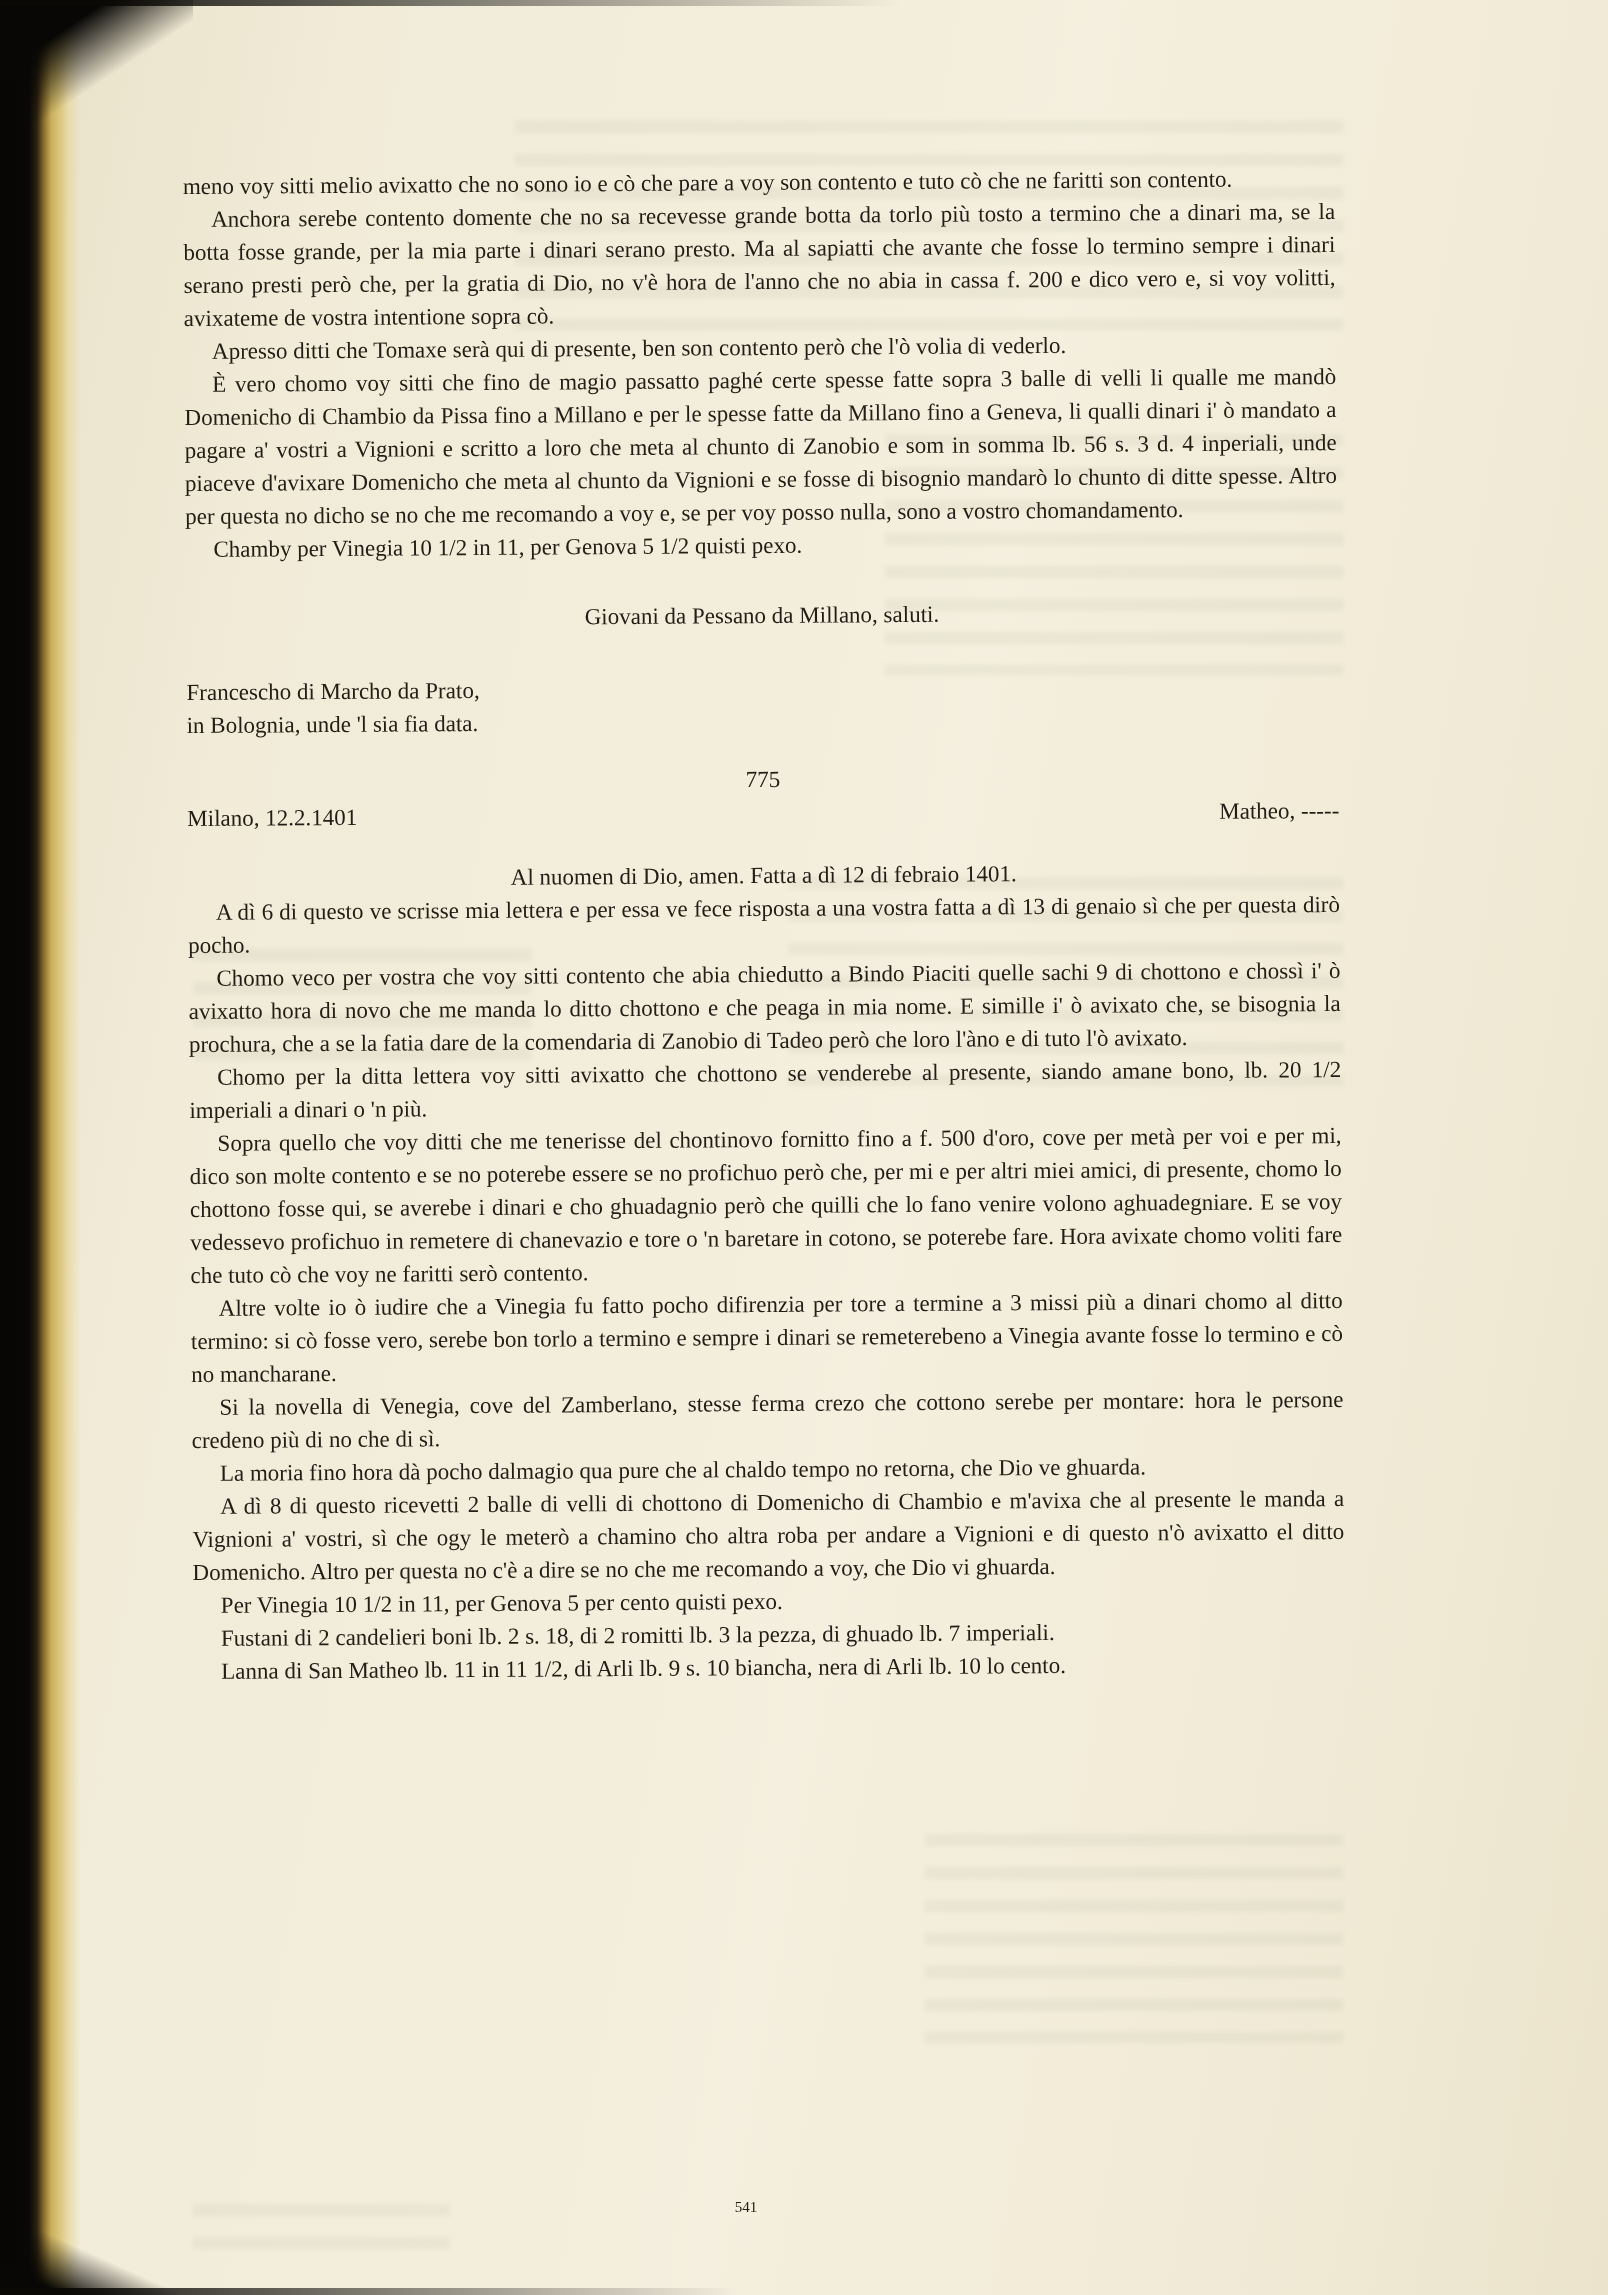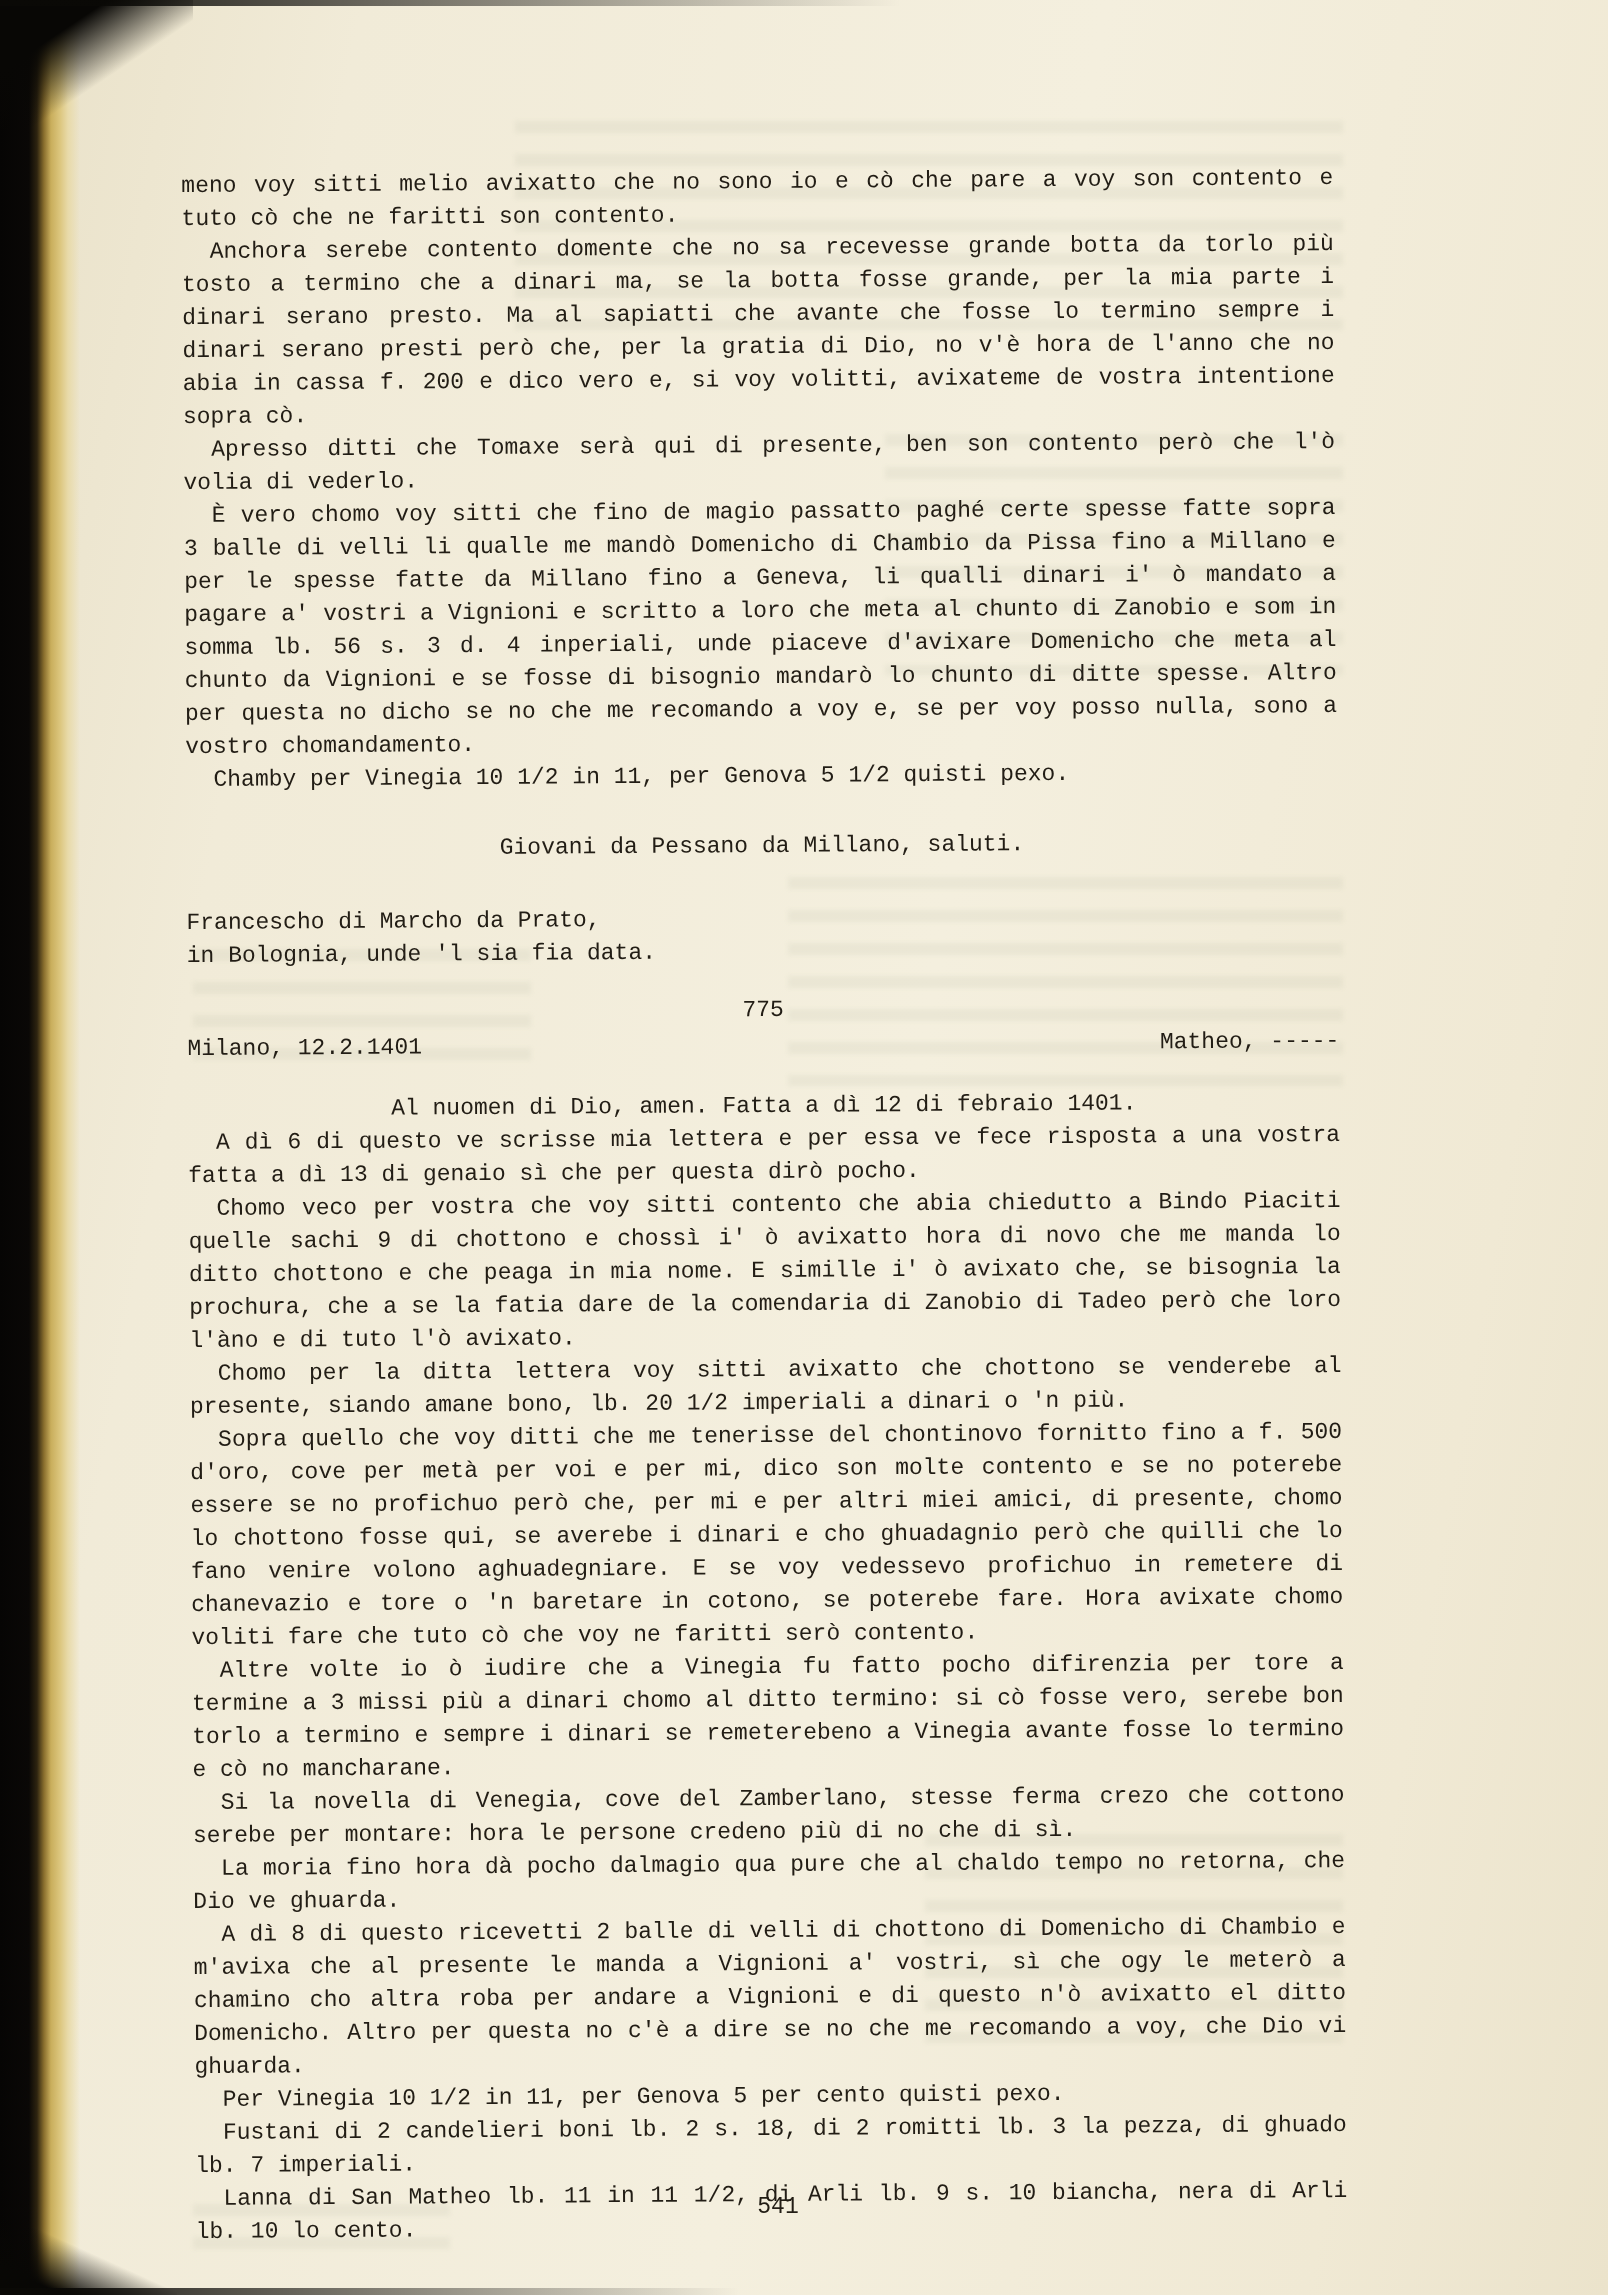--- a/index.html
+++ b/index.html
@@ -4,21 +4,20 @@
 <style>
   html,body{margin:0;padding:0;}
   body{
     width:1609px;height:2295px;
     background:#090806;
     font-family:"Liberation Serif","DejaVu Serif",serif;
   }
   .scan{
     position:relative;width:1609px;height:2295px;overflow:hidden;
     background:linear-gradient(100deg,#e9e1c8 0%,#f1ebd8 18%,#f4efde 55%,#f0e9d4 85%,#ebe3cb 100%);
-    font-family:Liberation Mono, monospace;
   }
   
   .bleed{
     position:absolute;filter:blur(2.4px);opacity:.5;pointer-events:none;
     background:repeating-linear-gradient(to bottom,
       rgba(128,140,112,0.16) 0 12px, rgba(128,140,112,0) 12px 33px);
   }
   
   .binding{
     position:absolute;left:0;top:0;width:80px;height:100%;
@@ -51,22 +50,22 @@
   .para{margin:0;text-align:justify;text-indent:28px;}
   .para.noindent{text-indent:0;}
   .center{margin:0;text-align:center;text-indent:0;}
   .salutation{margin-top:37px;}
   .address{margin-top:40px;}
   .address p{margin:0;text-align:left;}
   .letter-number{margin-top:25px;}
   .dateline{margin-top:2.4px;display:flex;justify-content:space-between;}
   .invocation{margin-top:28px;}
   .folio{
-    position:absolute;left:202px;top:2191px;width:1152px;text-align:center;
-    color:#221d15;font-size:23px;line-height:33px;
+    position:absolute;left:170px;top:2191px;width:1152px;text-align:center;
+    color:#221d15;font-size:15px;line-height:33px;
   }
 </style>
 </head>
 <body>
 
 <div class="scan">
 
   <div class="bleed" style="left:515px;top:121px;width:828px;height:209px;"></div>
   <div class="bleed" style="left:885px;top:434px;width:458px;height:241px;"></div>
   <div class="bleed" style="left:788px;top:877px;width:555px;height:209px;"></div>

